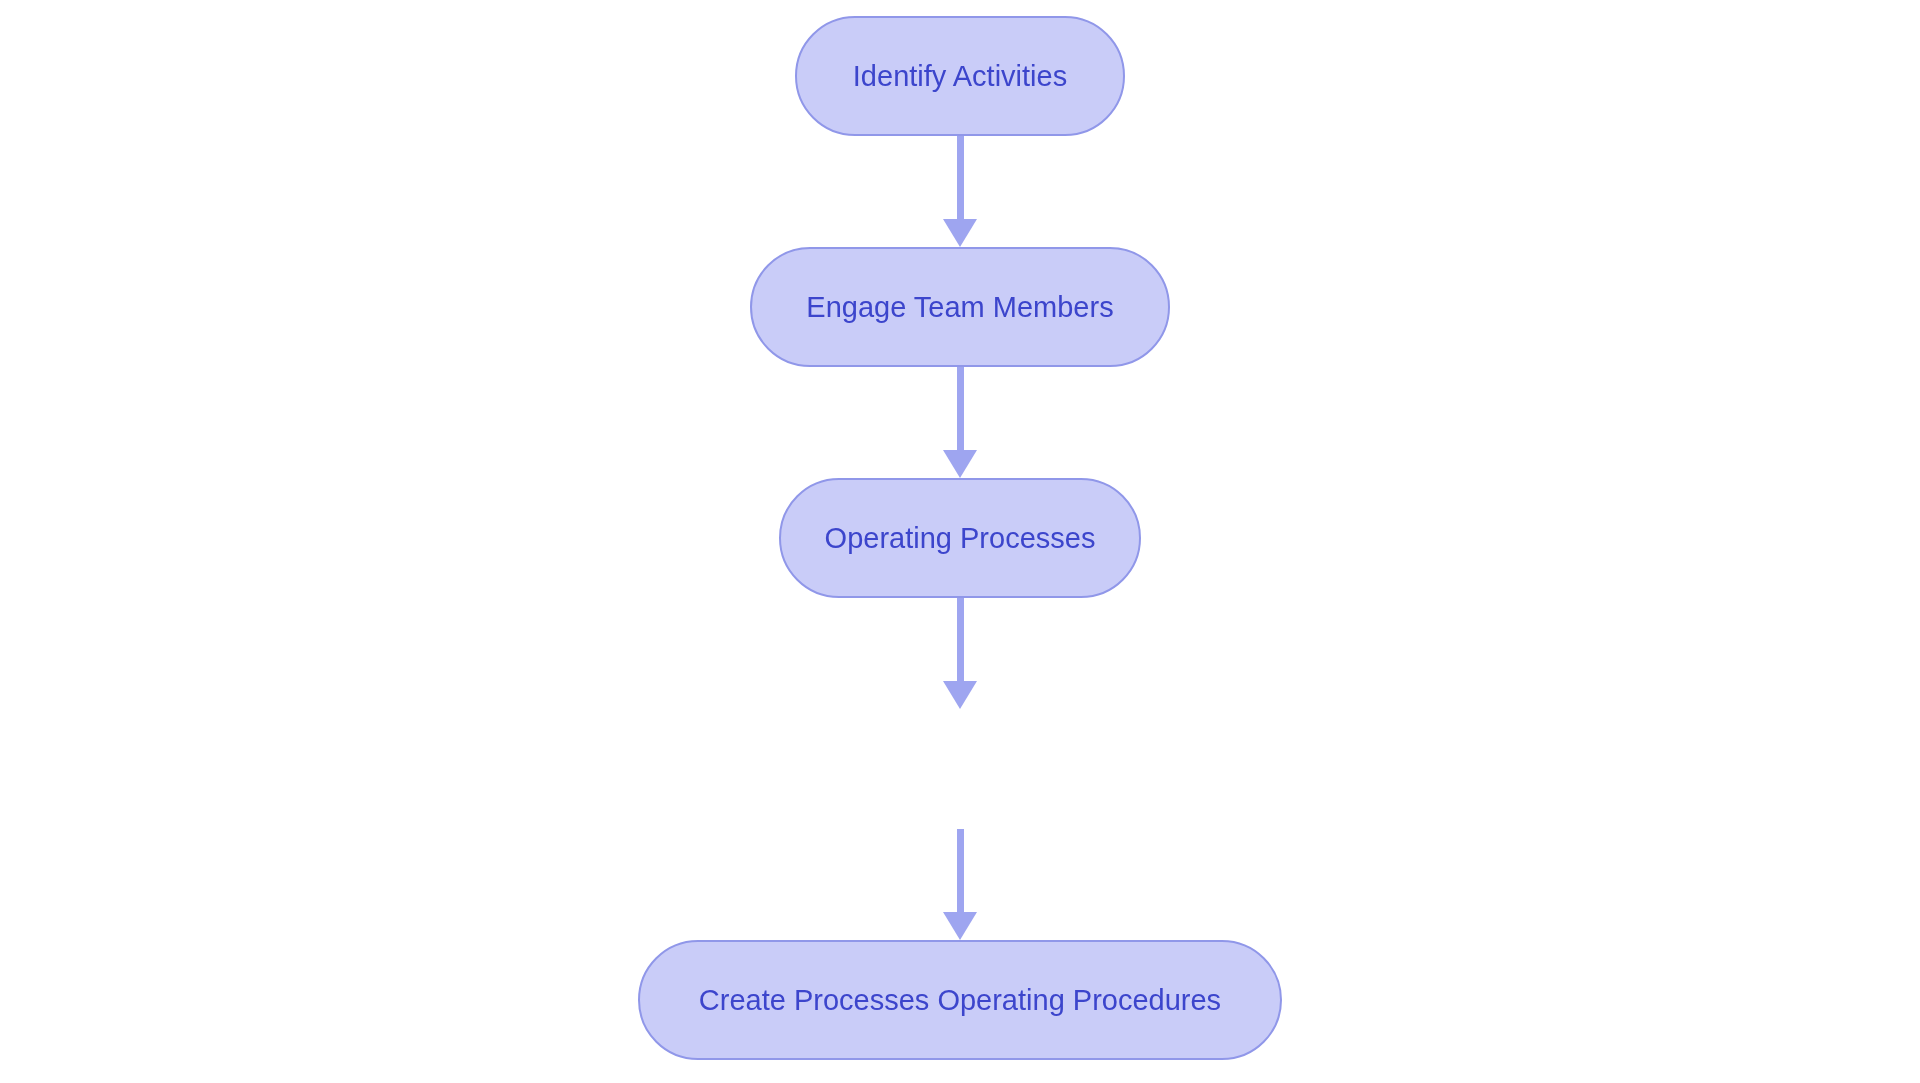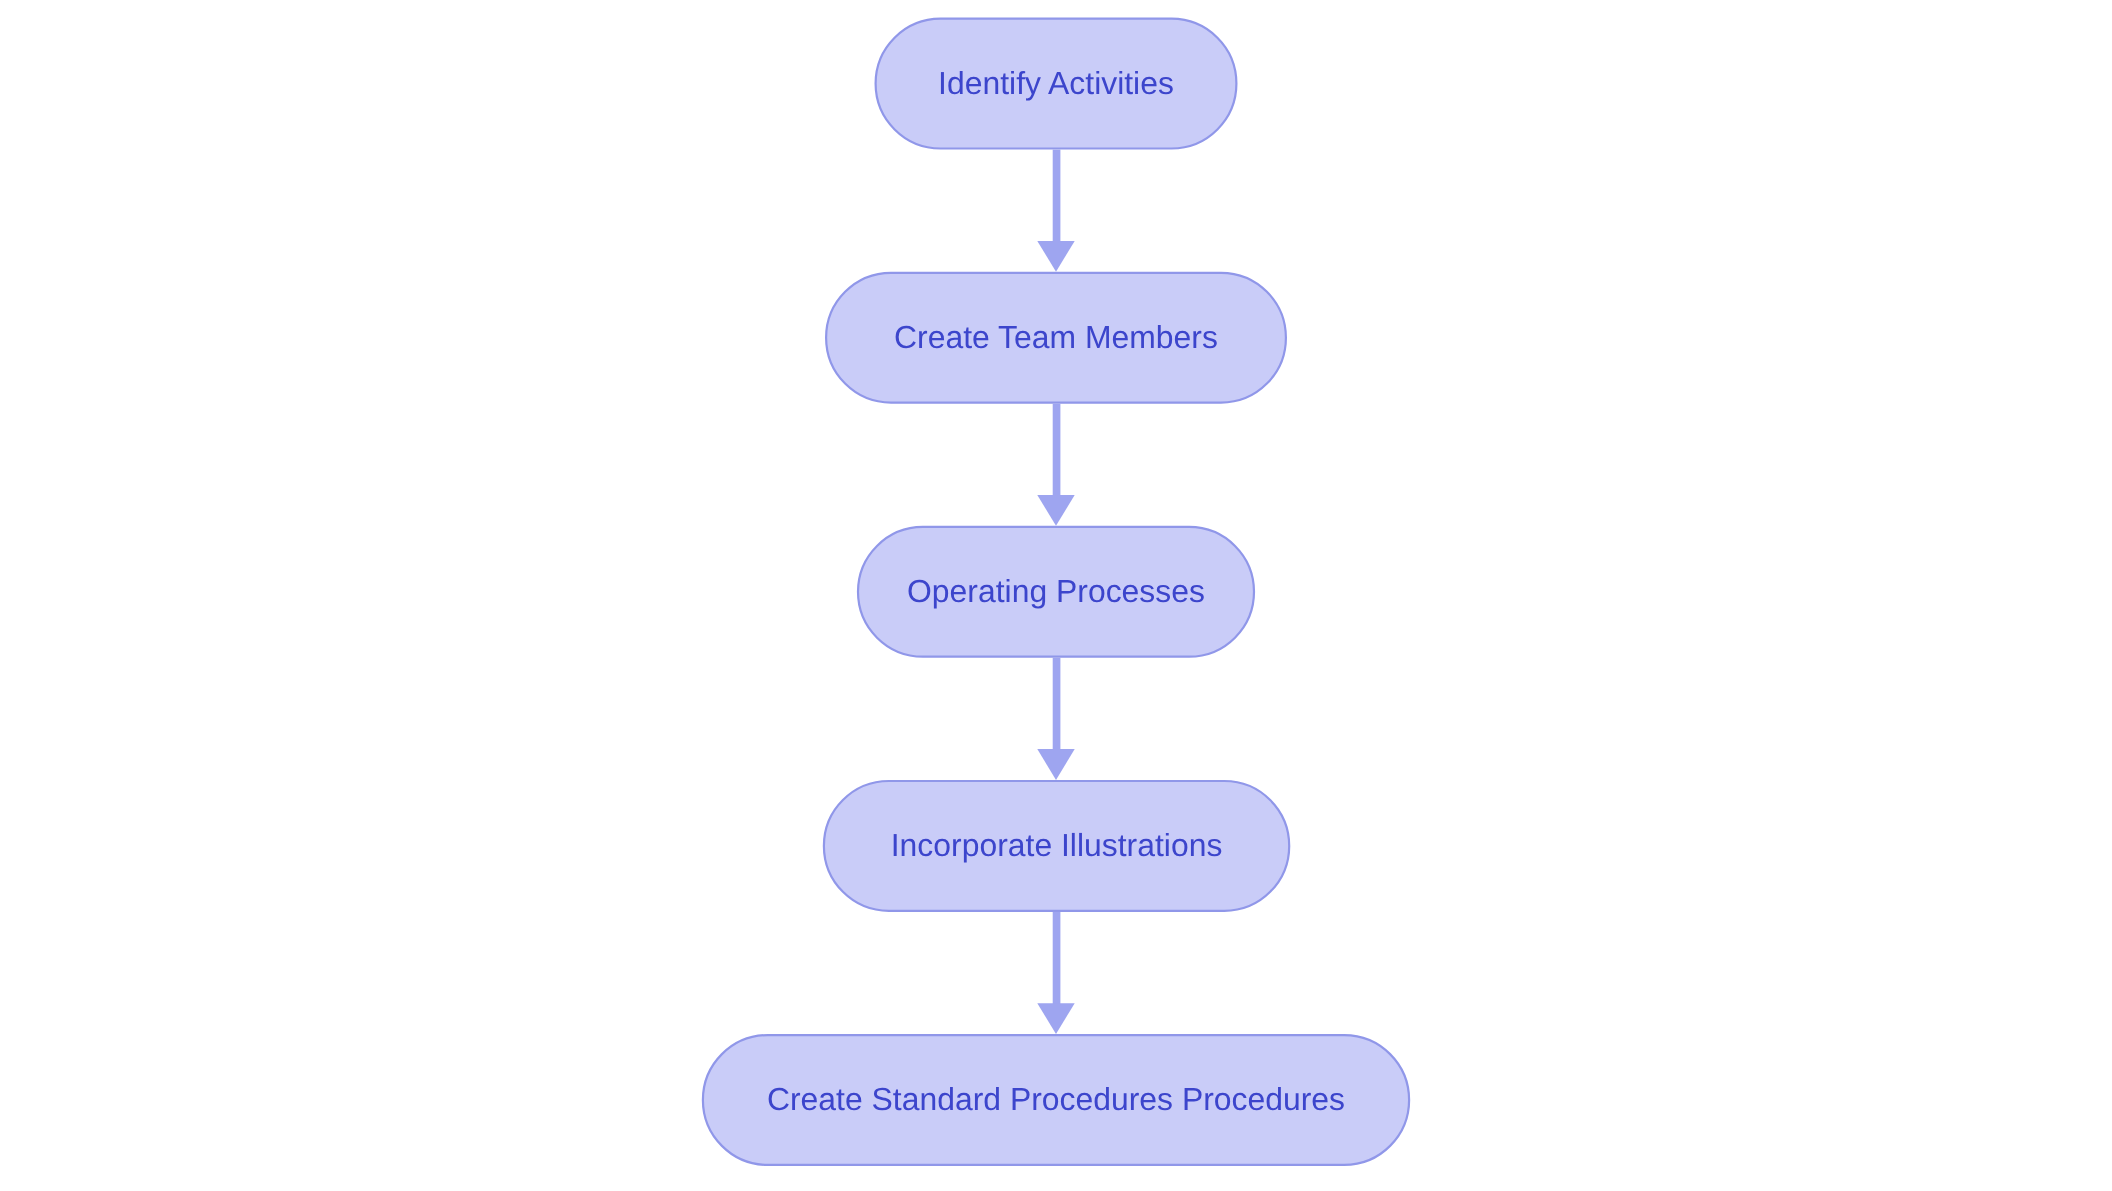--- a/index.html
+++ b/index.html
@@ -53,36 +53,35 @@
 
 <div class="canvas">
 
   <div class="node" style="left: 795px; top: 16px; width: 330px; height: 120px;">Identify Activities</div>
 
   <div class="edge">
     <div class="shaft" style="left: 956.5px; top: 136px; height: 87px;"></div>
     <div class="head" style="left: 943px; top: 219px;"></div>
   </div>
 
-  <div class="node" style="left: 750px; top: 247px; width: 420px; height: 120px;">Create Team Members</div>
+  <div class="node" style="left: 750px; top: 247px; width: 420px; height: 120px;">Engage Team Members</div>
 
   <div class="edge">
     <div class="shaft" style="left: 956.5px; top: 367px; height: 87px;"></div>
     <div class="head" style="left: 943px; top: 450px;"></div>
   </div>
 
   <div class="node" style="left: 779px; top: 478px; width: 362px; height: 120px;">Operating Processes</div>
 
   <div class="edge">
     <div class="shaft" style="left: 956.5px; top: 598px; height: 87px;"></div>
     <div class="head" style="left: 943px; top: 681px;"></div>
   </div>
 
-  <div class="node" style="left: 748px; top: 709px; width: 425px; height: 120px;">Incorporate Illustrations</div>
 
   <div class="edge">
     <div class="shaft" style="left: 956.5px; top: 829px; height: 87px;"></div>
     <div class="head" style="left: 943px; top: 912px;"></div>
   </div>
 
-  <div class="node" style="left: 638px; top: 940px; width: 644px; height: 120px;">Create Standard Procedures Procedures</div>
+  <div class="node" style="left: 638px; top: 940px; width: 644px; height: 120px;">Create Processes Operating Procedures</div>
 
 </div>
 
 </body></html>

